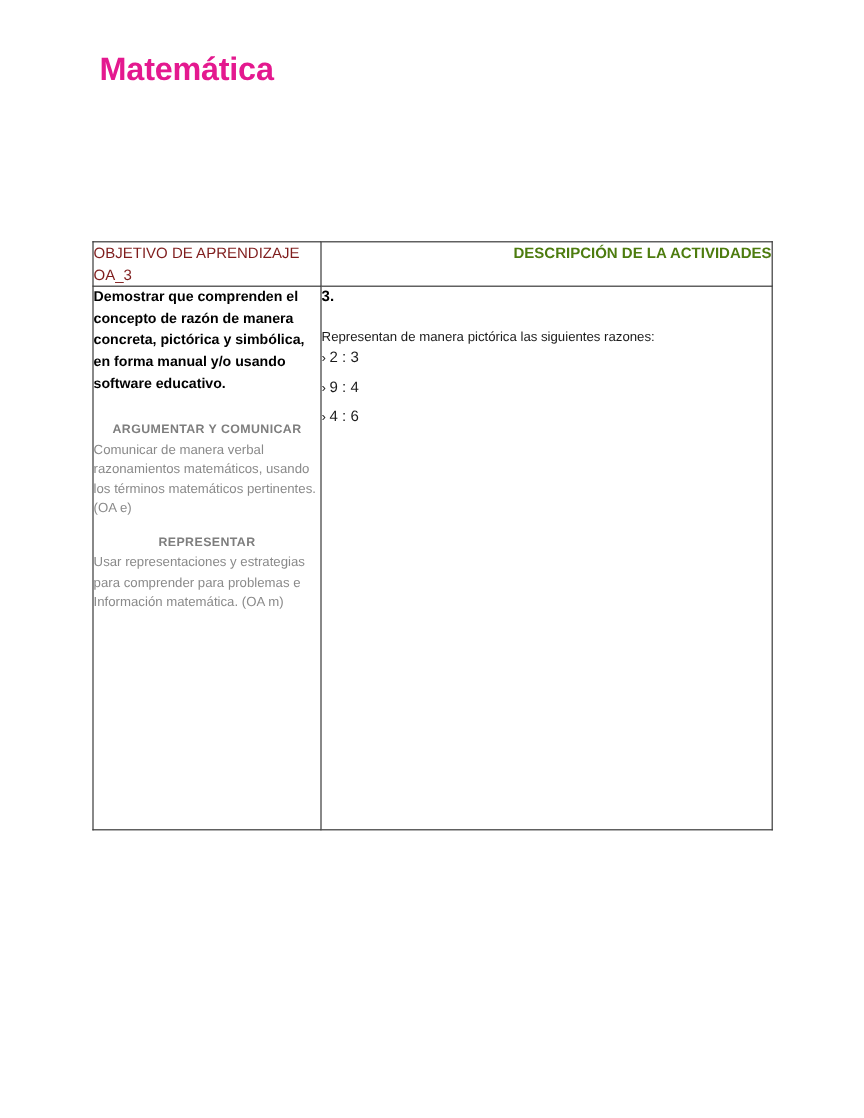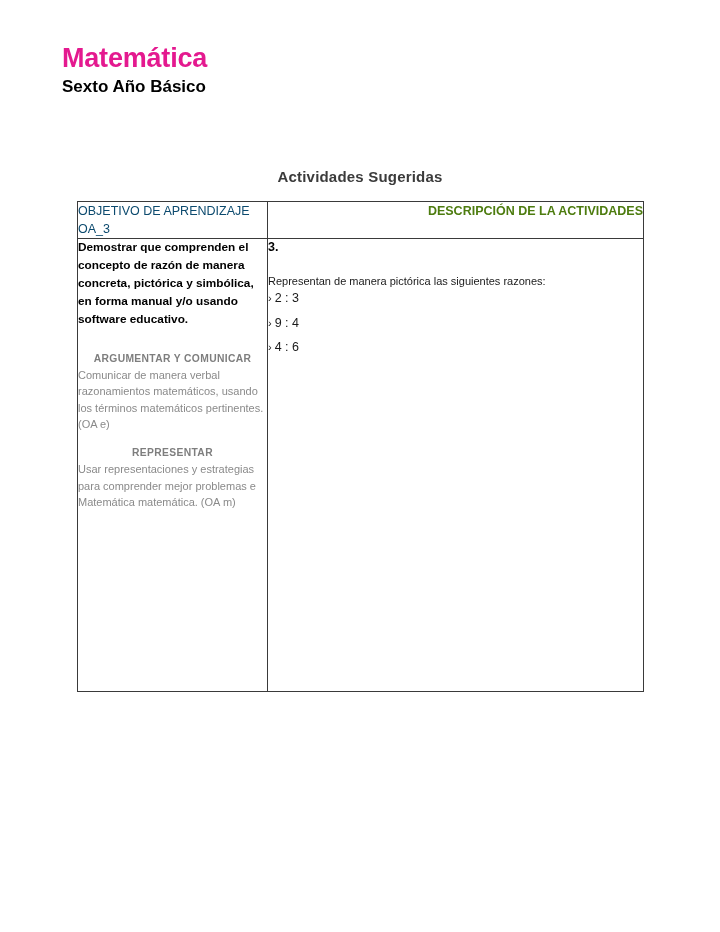--- a/index.html
+++ b/index.html
@@ -19,27 +19,26 @@
   .page {
     position: relative;
     width: 720px;
     height: 932px;
     background: #ffffff;
   }
 
   
   .header {
     position: absolute;
-    left: 62px;
+    left: 83px;
     top: 44px;
     width: 566px;
     display: flex;
-    justify-content: center;
+    justify-content: flex-start;
     align-items: flex-start;
-    flex-direction: column;
   }
   .header-left {
     text-align: left;
   }
   .header-right {
     text-align: right;
     padding-top: 6px;
   }
   .subject-title {
     font-size: 27px;
@@ -101,21 +100,21 @@
     padding: 0;
   }
   .col-left { width: 190px; }
   .col-right { width: 376px; }
 
   .th-left {
     padding: 9px 8px 10px 9px;
     font-size: 12.5px;
     font-weight: normal;
     line-height: 1.45;
-    color: #0c4a6e;
+    color: #7f1d1d;
     height: 30px;
   }
   .th-right {
     padding: 9px 8px 10px 8px;
     font-size: 12.5px;
     font-weight: bold;
     line-height: 1.45;
     color: #4d7c0f;
     text-align: right;
   }
@@ -192,25 +191,23 @@
   }
 </style>
 </head>
 <body>
 
 <div class="page">
 
   <div class="header">
     <div class="header-left">
       <div class="subject-title">Matemática</div>
-      <div class="grade-title">Sexto Año Básico</div>
     </div>
   </div>
 
-  <div class="section-title">Actividades Sugeridas</div>
 
   <table class="act-table">
     <colgroup>
       <col class="col-left">
       <col class="col-right">
     </colgroup>
     <tbody>
       <tr>
         <td class="th-left">OBJETIVO DE APRENDIZAJE OA_3</td>
         <td class="th-right">DESCRIPCIÓN DE LA ACTIVIDADES</td>
@@ -219,21 +216,21 @@
         <td class="td-left">
           <div class="oa-text">Demostrar que comprenden el concepto de razón de manera concreta, pictórica y simbólica, en forma manual y/o usando software educativo.</div>
 
           <div class="skill-block">
             <div class="skill-heading">ARGUMENTAR Y COMUNICAR</div>
             <div class="skill-body">Comunicar de manera verbal razonamientos matemáticos, usando los términos matemáticos pertinentes. (OA e)</div>
           </div>
 
           <div class="skill-block second">
             <div class="skill-heading">REPRESENTAR</div>
-            <div class="skill-body">Usar representaciones y estrategias para comprender mejor problemas e Matemática matemática. (OA m)</div>
+            <div class="skill-body">Usar representaciones y estrategias para comprender para problemas e Información matemática. (OA m)</div>
           </div>
         </td>
         <td class="td-right">
           <div class="act-number">3.</div>
           <div class="act-intro">Representan de manera pictórica las siguientes razones:</div>
           <ul class="ratio-list">
             <li class="ratio-item">
               <span class="ratio-bullet">›</span>
               <span>2 : 3</span>
             </li>

